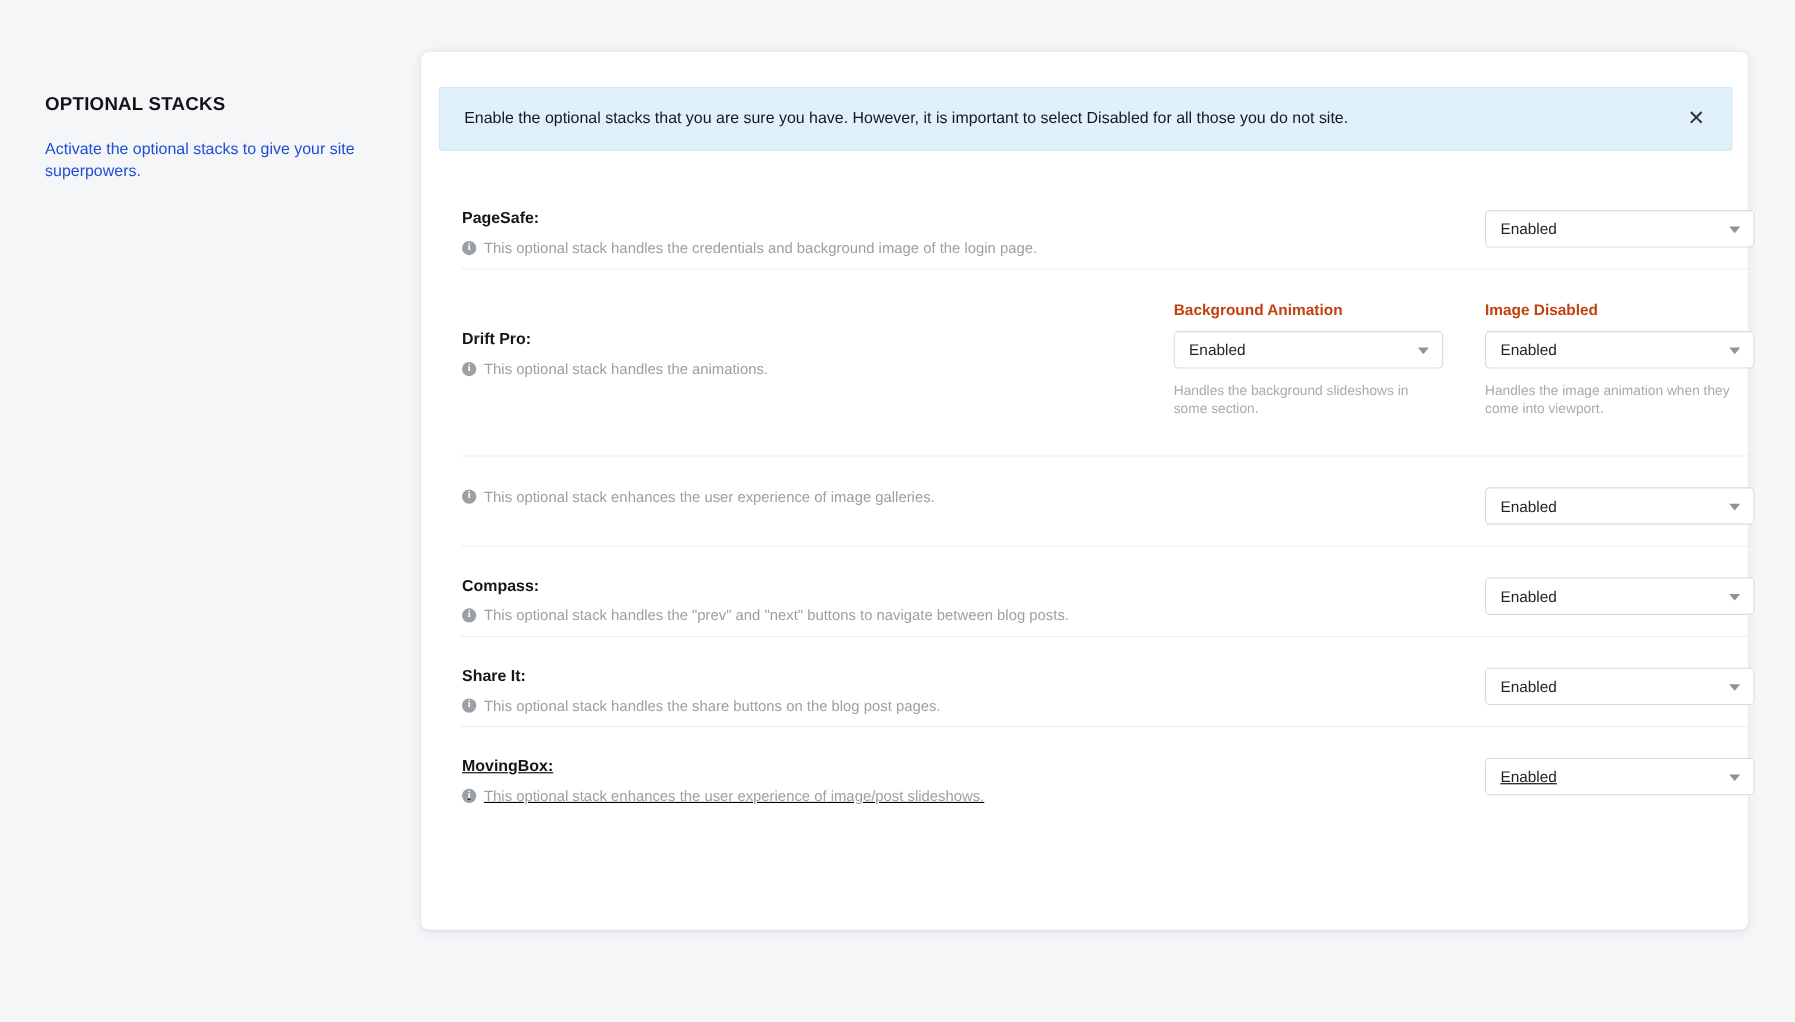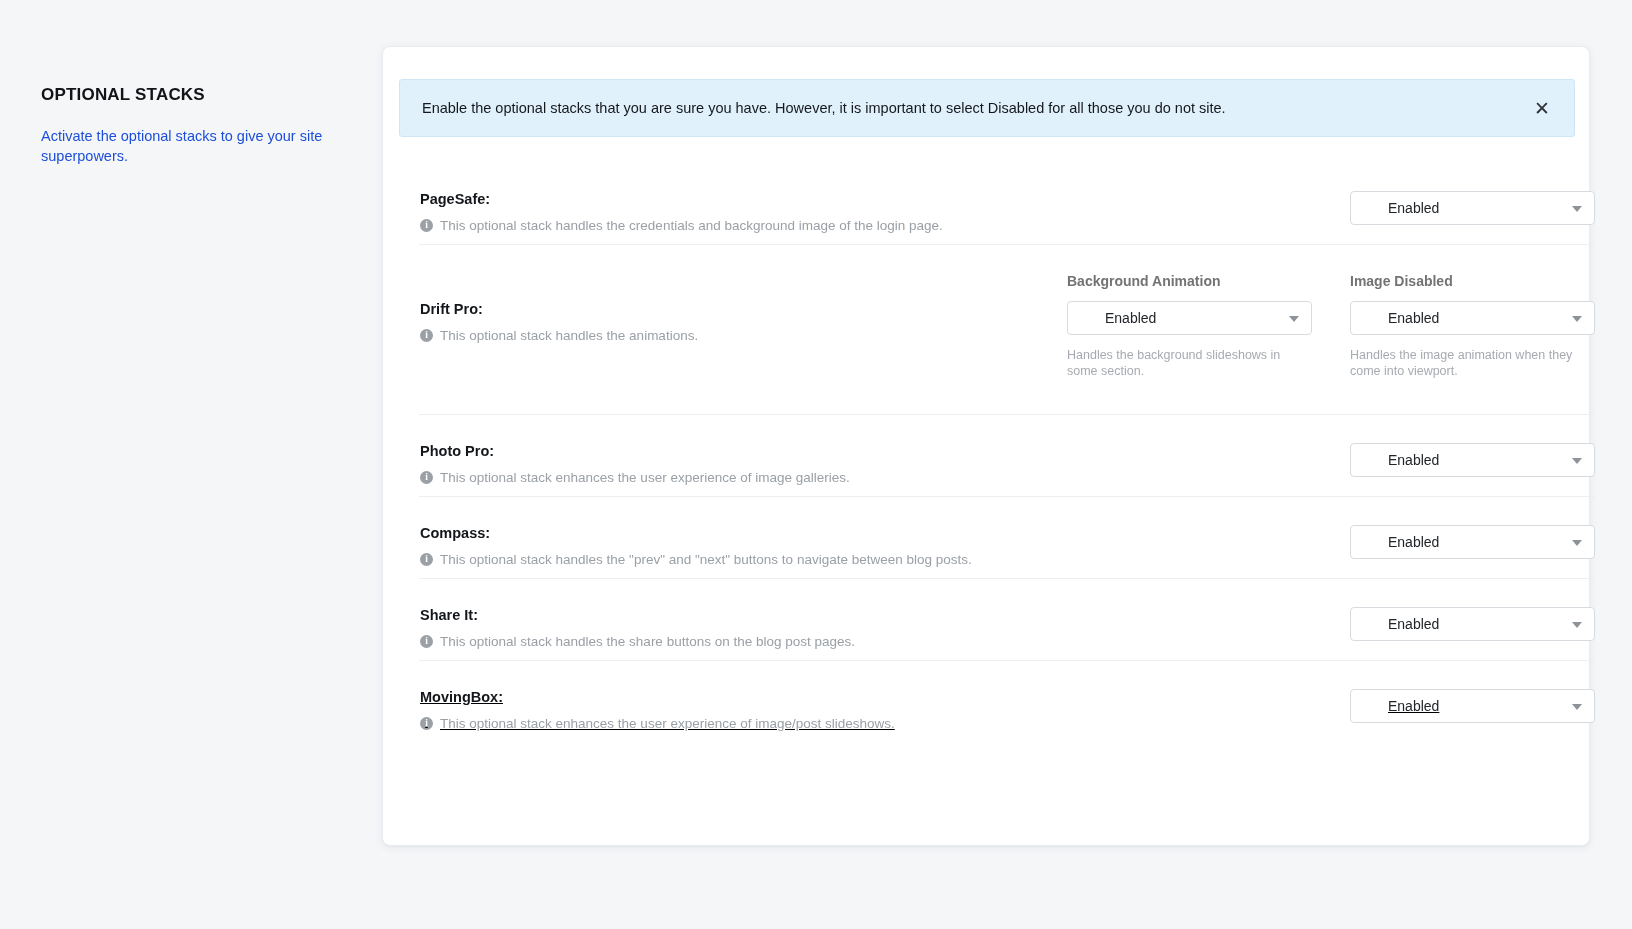--- a/index.html
+++ b/index.html
@@ -148,36 +148,35 @@
 
   
   .field {
     flex: 0 0 auto;
     width: 245px;
     margin-left: 38px;
   }
   .field-label {
     font-size: 14px;
     font-weight: bold;
-    color: #737373;
+    color: #c2410c;
     margin-bottom: 12px;
     height: 16px;
   }
   .select {
     position: relative;
     width: 245px;
     height: 34px;
     border: 1px solid #d7dbe0;
     border-radius: 4px;
     background: #ffffff;
     box-sizing: border-box;
     display: flex;
     align-items: center;
     cursor: pointer;
-    padding-left: 24px;
   }
   .select-value {
     font-size: 14px;
     color: #212529;
     padding-left: 13px;
   }
   .select-arrow {
     position: absolute;
     right: 12px;
     top: 50%;
@@ -262,21 +261,20 @@
           <div class="select">
             <span class="select-value">Enabled</span>
             <span class="select-arrow"></span>
           </div>
           <div class="field-help">Handles the image animation when they come into viewport.</div>
         </div>
       </div>
 
       <div class="row">
         <div class="row-main">
-          <div class="stack-name">Photo Pro:</div>
           <div class="stack-desc">
             <span class="info-icon">i</span>
             <span>This optional stack enhances the user experience of image galleries.</span>
           </div>
         </div>
         <div class="field">
           <div class="select">
             <span class="select-value">Enabled</span>
             <span class="select-arrow"></span>
           </div>

